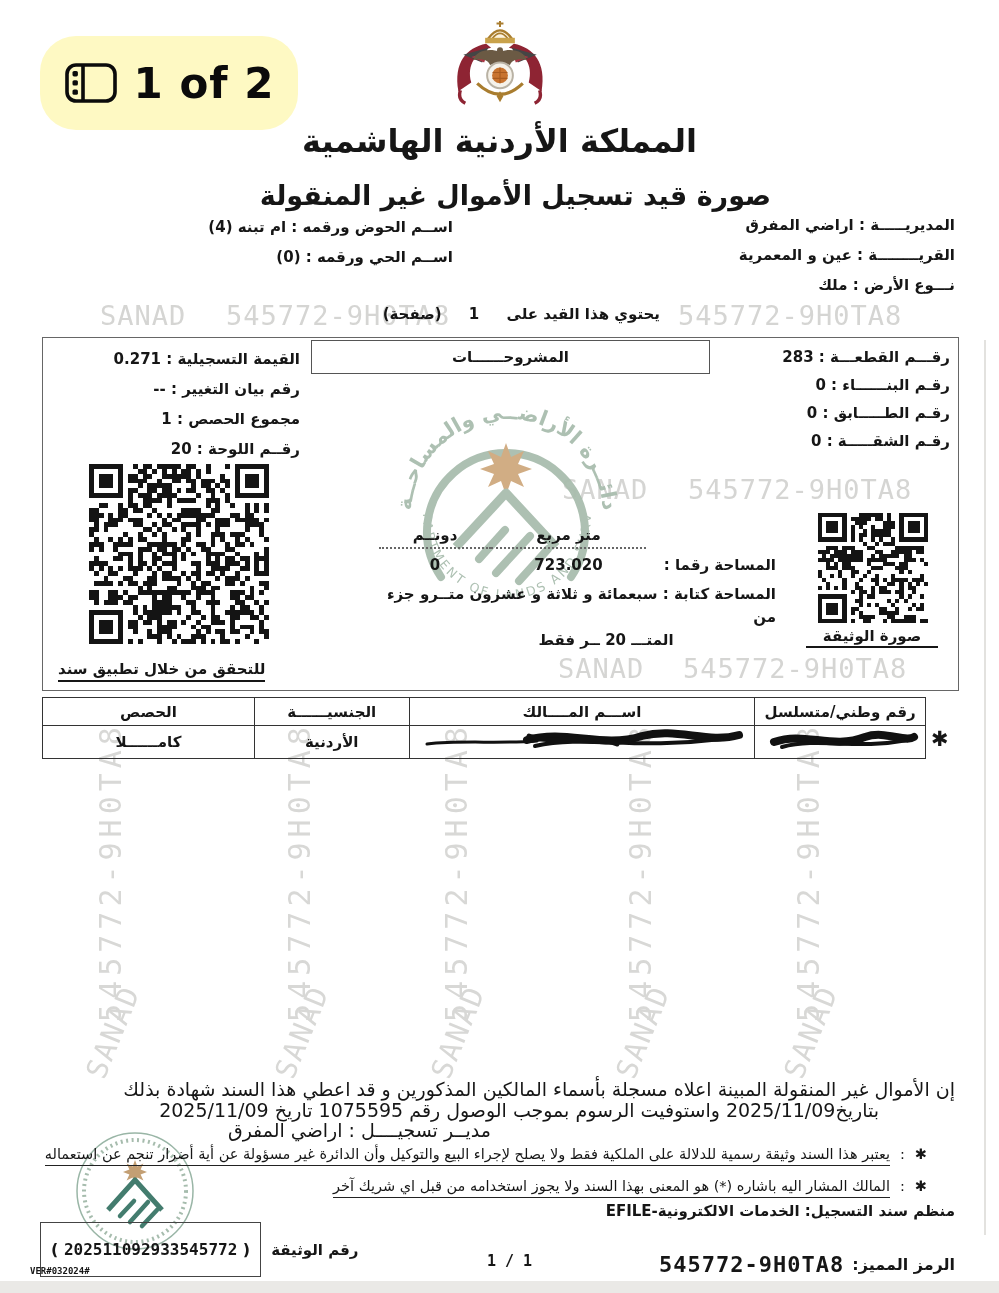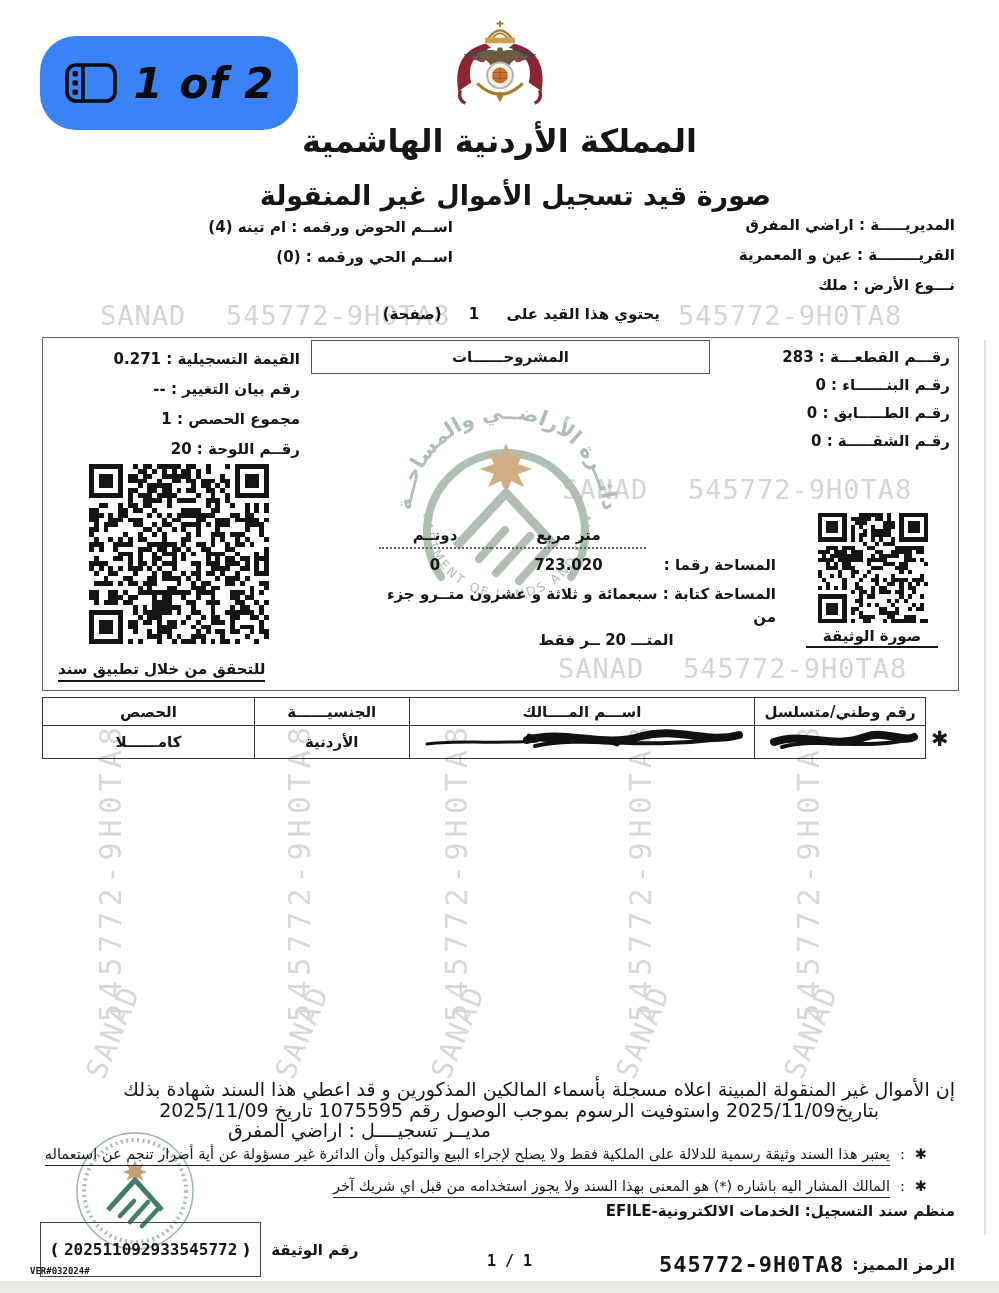--- a/index.html
+++ b/index.html
@@ -3,22 +3,22 @@
 <meta charset="utf-8">
 <style>
   html,body{margin:0;padding:0;background:#fff;}
   .page{position:relative;width:999px;height:1293px;background:#fff;overflow:hidden;
         font-family:"DejaVu Sans",sans-serif;color:#161616;}
   .abs{position:absolute;}
   .mono{font-family:"DejaVu Sans Mono",monospace;}
   .b{font-weight:bold;}
   .rtl{direction:rtl;unicode-bidi:isolate;}
   
-  .badge{left:40px;top:36px;width:258px;height:94px;background:#3b82f6;border-radius:36px;
-         display:flex;align-items:center;justify-content:center;gap:16px;font-style:italic;}
+  .badge{left:40px;top:36px;width:258px;height:94px;background:#fef9c3;border-radius:36px;
+         display:flex;align-items:center;justify-content:center;gap:16px;}
   .badge-txt{font-size:42px;font-weight:600;color:#0b0b0b;letter-spacing:1px;}
   
   .wm{color:#d5d5d3;font-family:"DejaVu Sans Mono",monospace;font-size:27px;letter-spacing:1px;z-index:1;white-space:nowrap;}
   .wm-v{color:#d8d8d6;font-family:"DejaVu Sans Mono",monospace;font-size:30px;letter-spacing:5px;
         transform:translate(-50%,-50%) rotate(-90deg);white-space:nowrap;z-index:1;}
   .wm-d{color:#d8d8d6;font-family:"DejaVu Sans Mono",monospace;font-size:29px;letter-spacing:2px;
         transform:translate(-50%,-50%) rotate(-68deg);white-space:nowrap;z-index:1;}
   
   .kingdom{top:122px;left:0;width:100%;text-align:center;font-size:32px;font-weight:bold;z-index:2;}
   .doc-title{top:180px;left:16px;width:100%;text-align:center;font-size:27px;font-weight:bold;z-index:2;}

